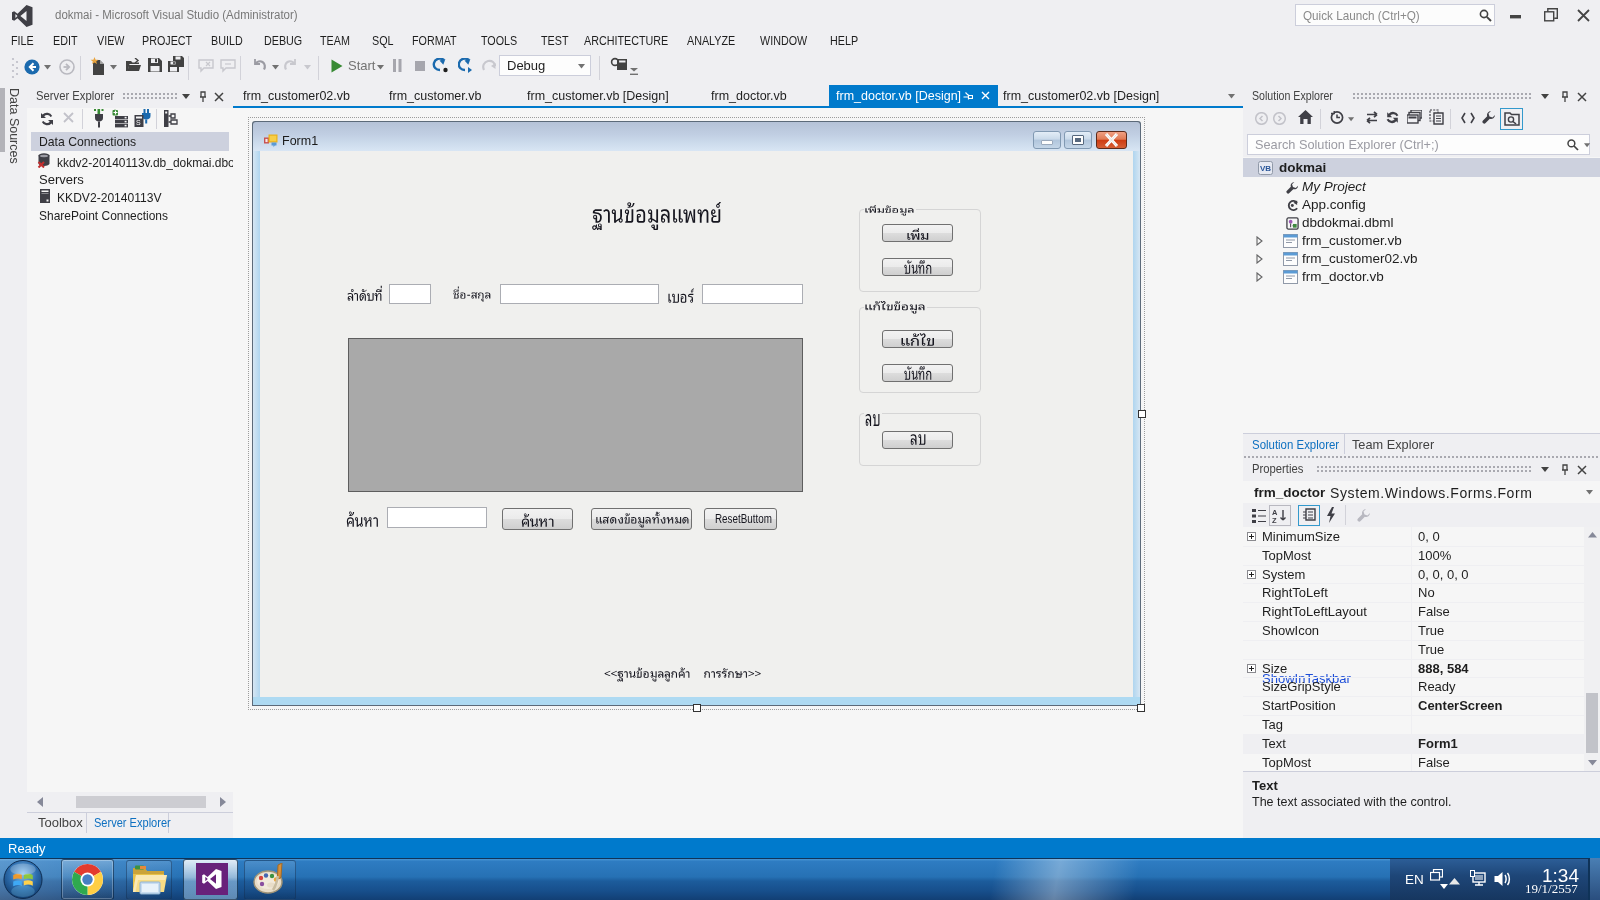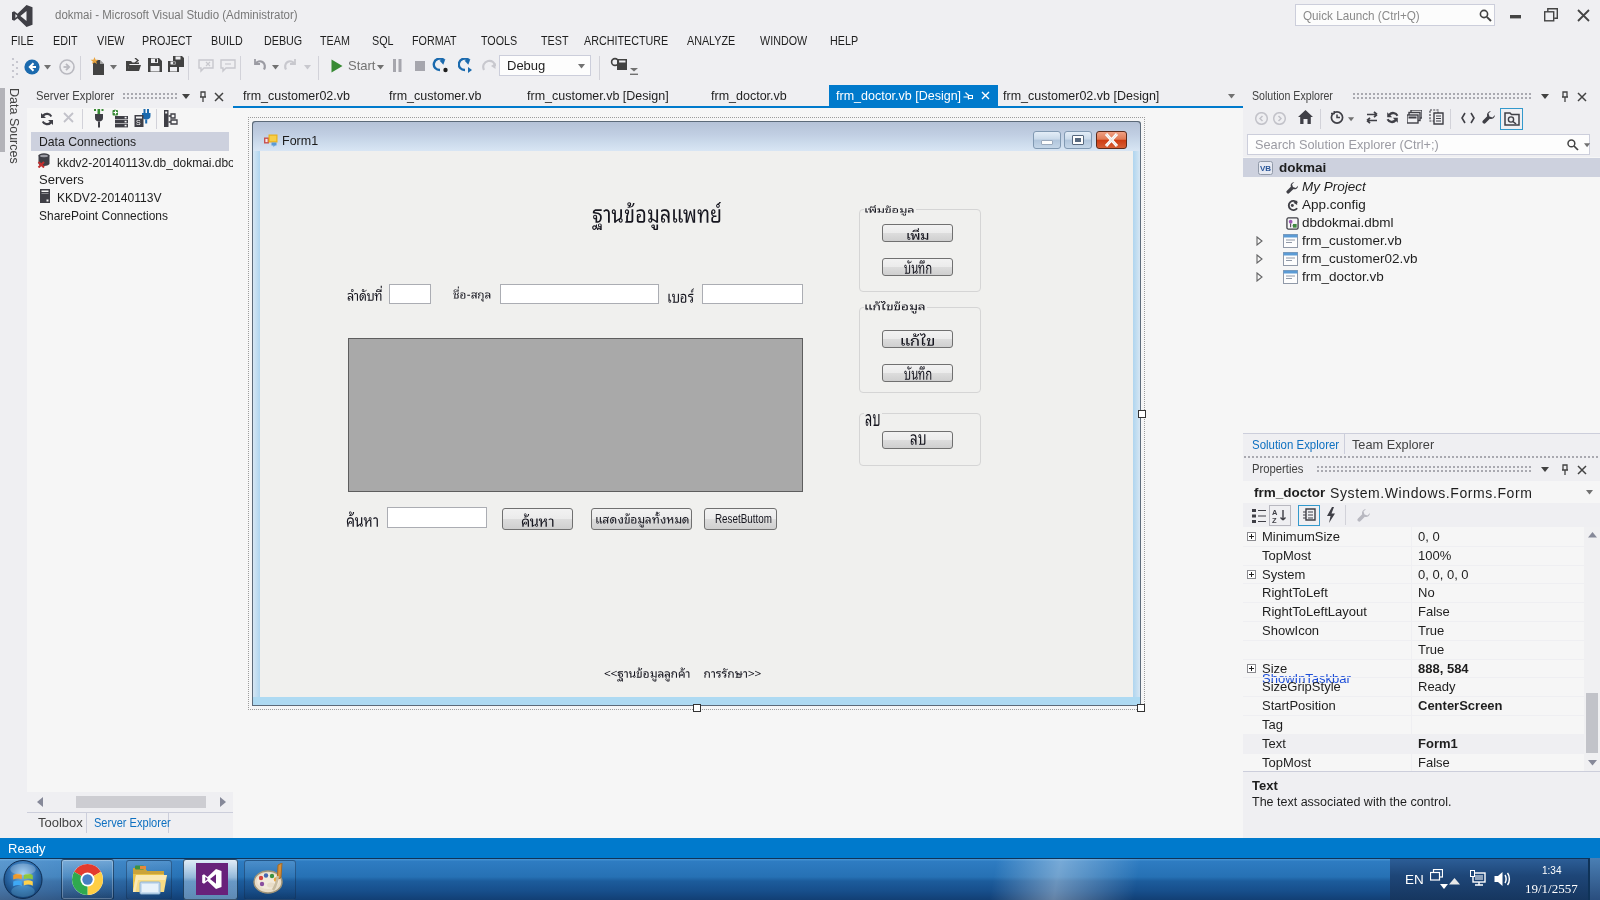--- a/index.html
+++ b/index.html
@@ -730,14 +730,14 @@
 <svg class="abs" style="left:1470px;top:870px" width="18" height="18" viewBox="0 0 18 18">
 <rect x="3" y="3" width="12" height="9" fill="none" stroke="#fff" stroke-width="1.4"></rect>
     <rect x="5" y="5" width="8" height="5" fill="#fff" opacity="0.5"></rect>
 <path d="M9 12 V15 M5 15 H13" stroke="#fff" stroke-width="1.4"></path>
     <rect x="0.5" y="0.5" width="4" height="6" fill="#1E4678" stroke="#fff" stroke-width="1"></rect>
   </svg>
 <svg class="abs" style="left:1494px;top:871px" width="18" height="16" viewBox="0 0 18 16">
 <path d="M0.5 5 H4 L8.5 1 V15 L4 11 H0.5 Z" fill="#fff"></path>
 <path d="M11 4 C12.5 6 12.5 10 11 12 M13.5 2 C16 5 16 11 13.5 14" stroke="#fff" stroke-width="1.5" fill="none"></path>
   </svg>
-<div class="t" style="left:1542px;top:865px;font-size:10px;color:#FFFFFF;">1:34</div>
+<div class="t" style="left:1542px;top:865px;font-size:19px;color:#FFFFFF;">1:34</div>
 <div class="t" style="left:1525px;top:881px;font-size:13px;color:#FFFFFF;font-family:Liberation Serif, serif;">19/1/2557</div>
 <div class="abs" style="left:1588px;top:858px;width:12px;height:42px;background:linear-gradient(180deg,#4A7FB4,#2A4E7E);border-left:2px solid #0F3358"></div>
 </body></html>

